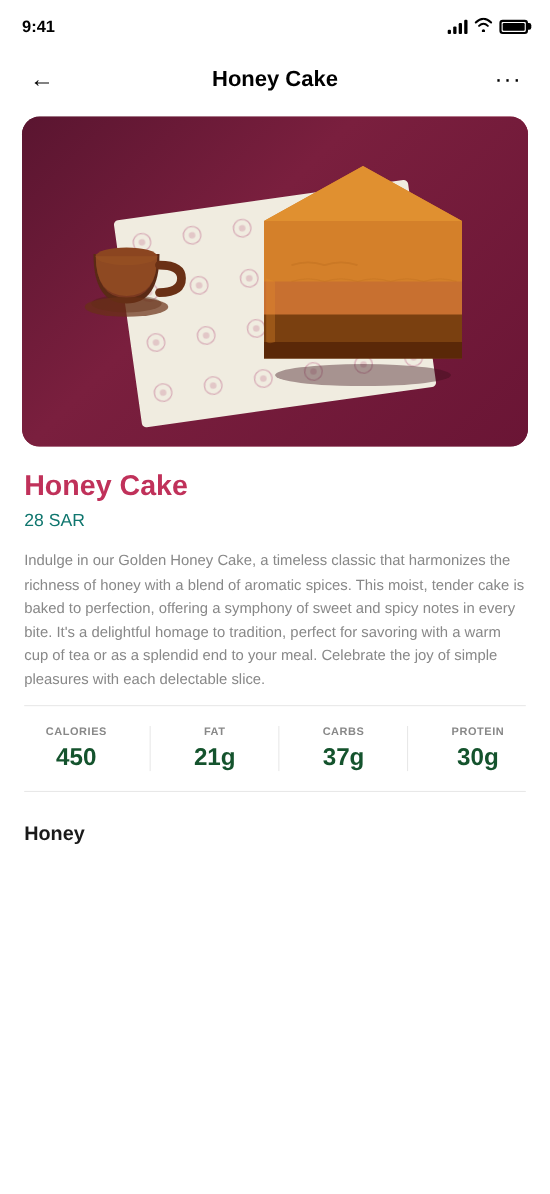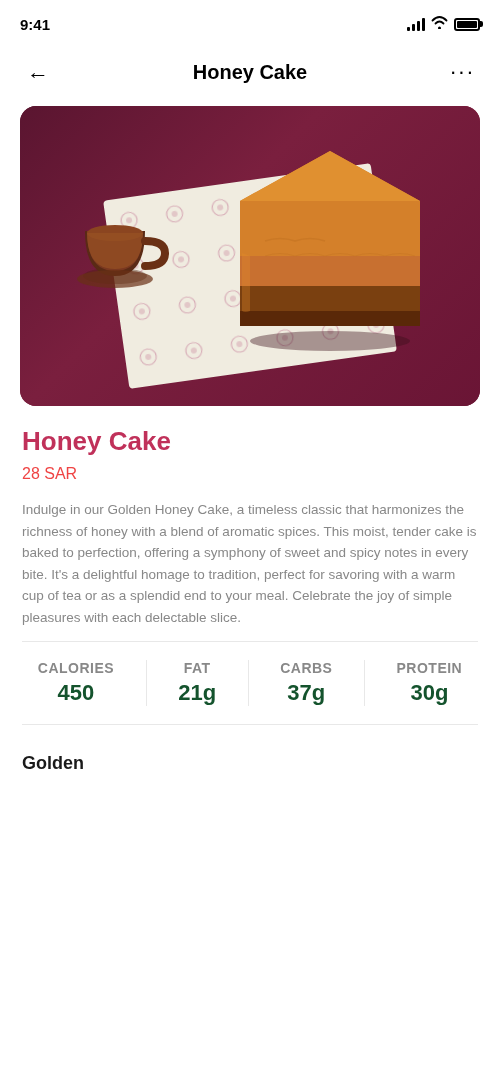--- a/index.html
+++ b/index.html
@@ -152,21 +152,21 @@
     .food-title {
       font-size: 26px;
       font-weight: 700;
       color: #c0315a;
       margin-bottom: 8px;
     }
 
     .food-price {
       font-size: 16px;
       font-weight: 500;
-      color: #ef4444;
+      color: #0f766e;
       margin-bottom: 16px;
     }
 
     .food-description {
       font-size: 13.5px;
       line-height: 1.6;
       color: #888;
       margin-bottom: 12px;
     }
 
@@ -181,21 +181,21 @@
     }
 
     .nutrition-item {
       display: flex;
       flex-direction: column;
       align-items: center;
       gap: 4px;
     }
 
     .nutrition-label {
-      font-size: 14px;
+      font-size: 10px;
       font-weight: 600;
       color: #888;
       letter-spacing: 0.5px;
       text-transform: uppercase;
     }
 
     .nutrition-value {
       font-size: 22px;
       font-weight: 600;
       color: #14532d;
@@ -320,14 +320,14 @@
       <span class="nutrition-label">CARBS</span>
       <span class="nutrition-value">37g</span>
     </div>
     <div class="nutrition-divider"></div>
     <div class="nutrition-item">
       <span class="nutrition-label">PROTEIN</span>
       <span class="nutrition-value">30g</span>
     </div>
   </div>
 
-  <h2 class="section-title">Golden</h2>
+  <h2 class="section-title">Honey</h2>
 </div>
 
 </body></html>

